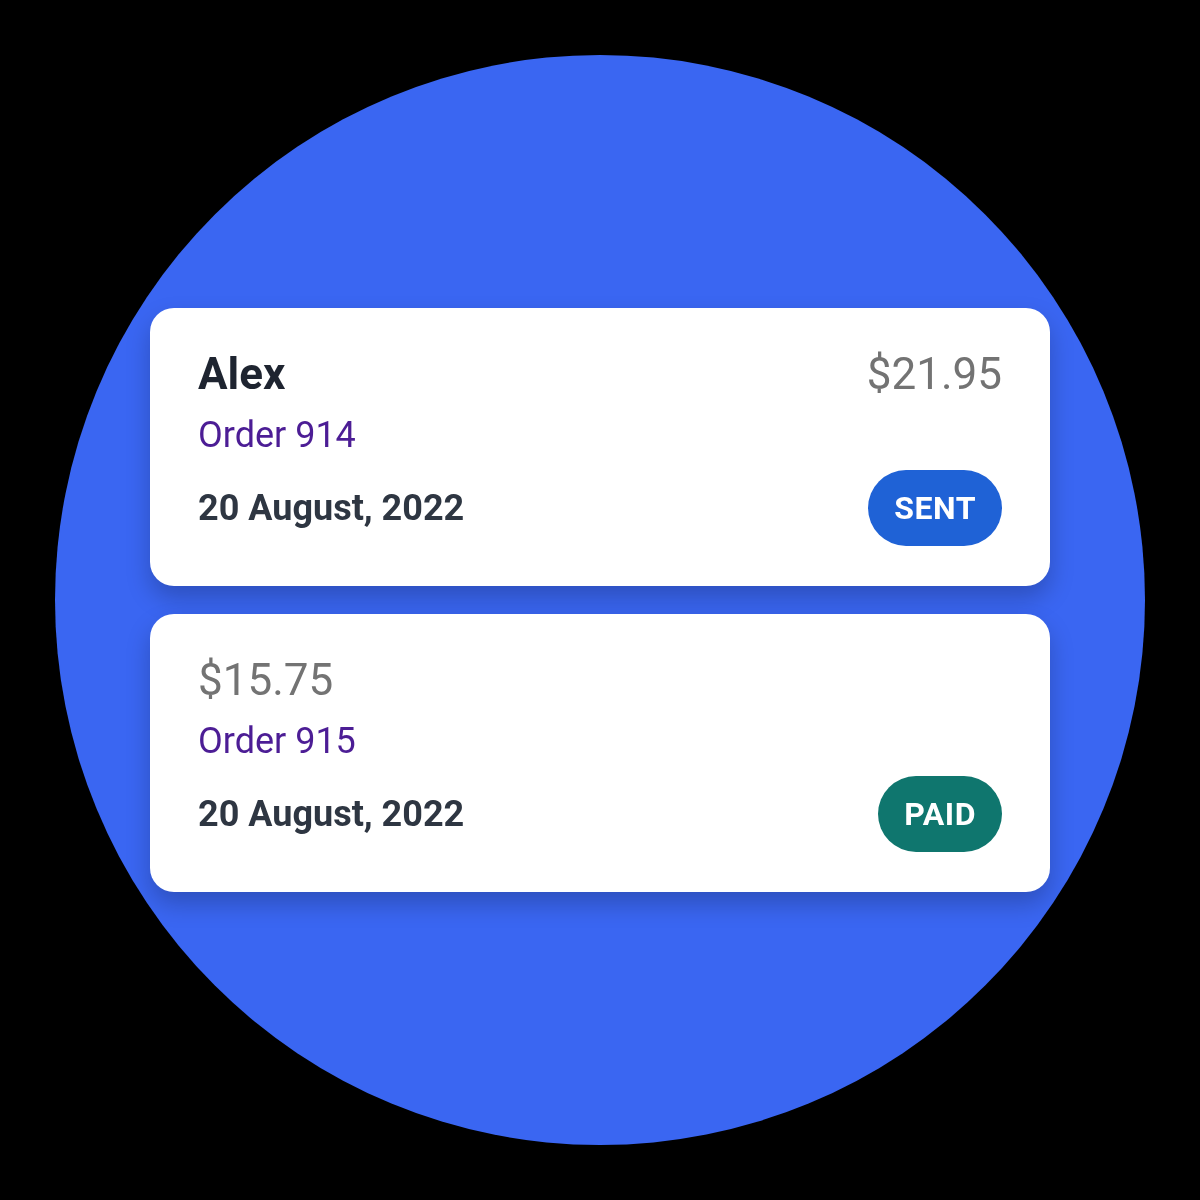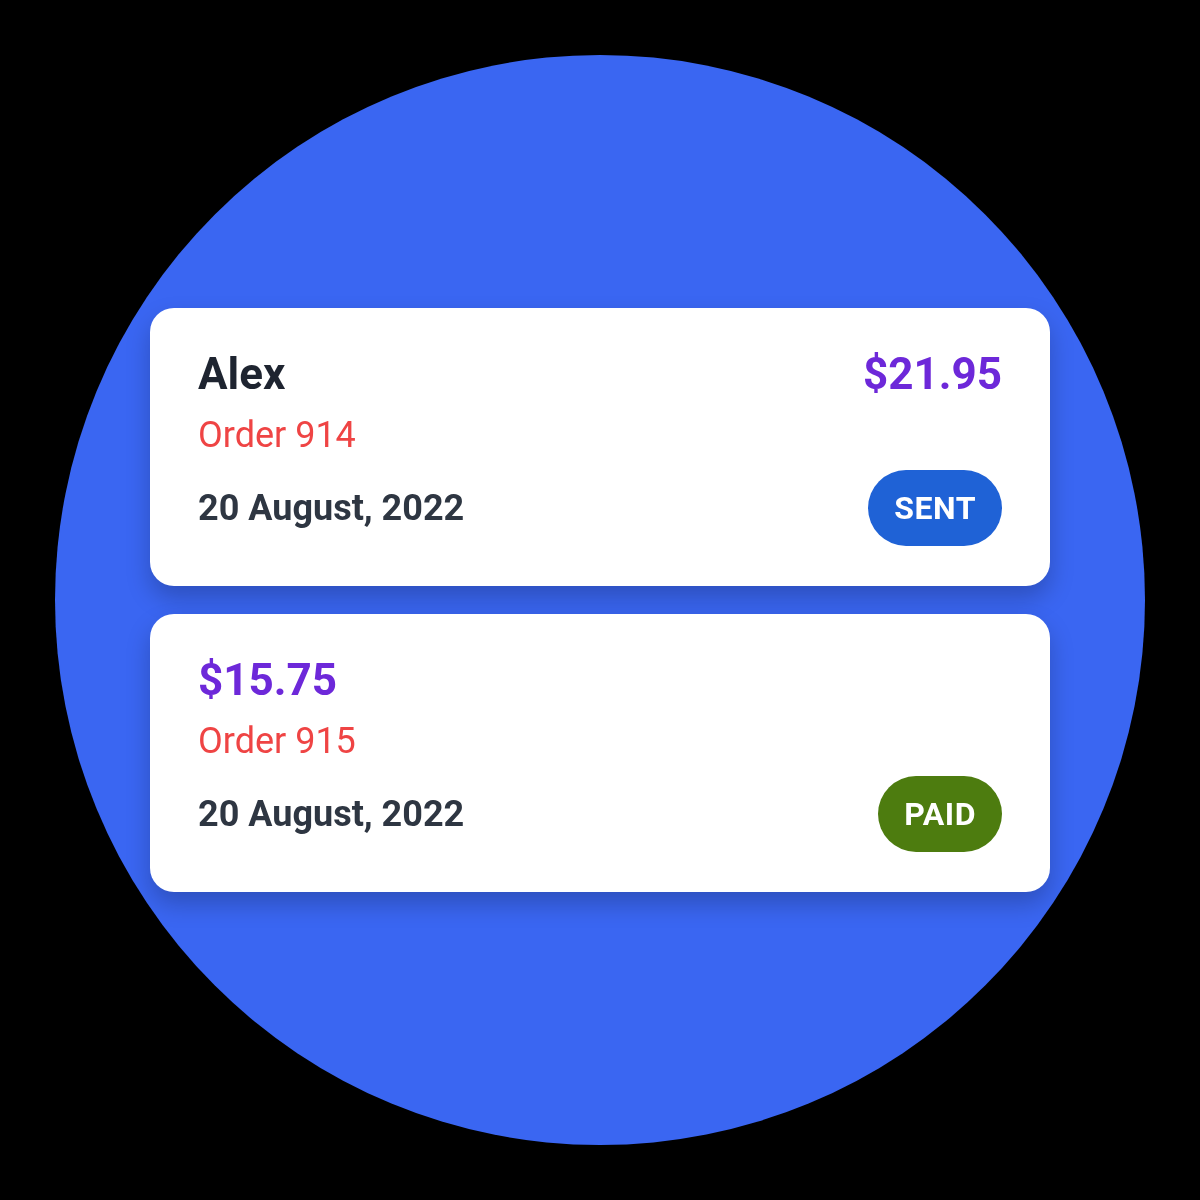--- a/index.html
+++ b/index.html
@@ -42,27 +42,27 @@
       justify-content: space-between;
       align-items: center;
     }
     .name {
       font-size: 44px;
       font-weight: 700;
       color: #1E2430;
     }
     .amount {
       font-size: 44px;
-      font-weight: 700;
-      color: #6d28d9;
+      font-weight: 400;
+      color: #737373;
     }
     .order {
       font-size: 36px;
       font-weight: 400;
-      color: #ef4444;
+      color: #4c1d95;
     }
     .date {
       font-size: 36px;
       font-weight: 700;
       color: #2E3642;
     }
     .badge {
       display: inline-flex;
       align-items: center;
       justify-content: center;
@@ -70,21 +70,21 @@
       border-radius: 999px;
       font-size: 32px;
       font-weight: 700;
       color: #fff;
       letter-spacing: 0.5px;
     }
     .badge-sent {
       background: #1F62D6;
     }
     .badge-paid {
-      background: #4d7c0f;
+      background: #0f766e;
       text-align: right;
     }
   </style>
 </head>
 <body>
 
 <div class="circle">
 
   <div class="card">
     <div class="row">

